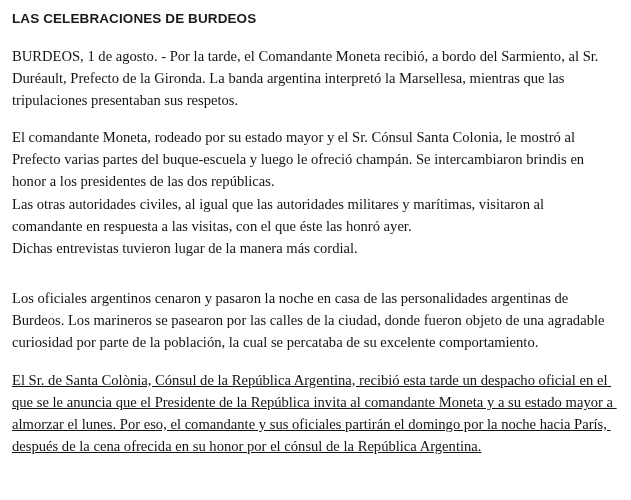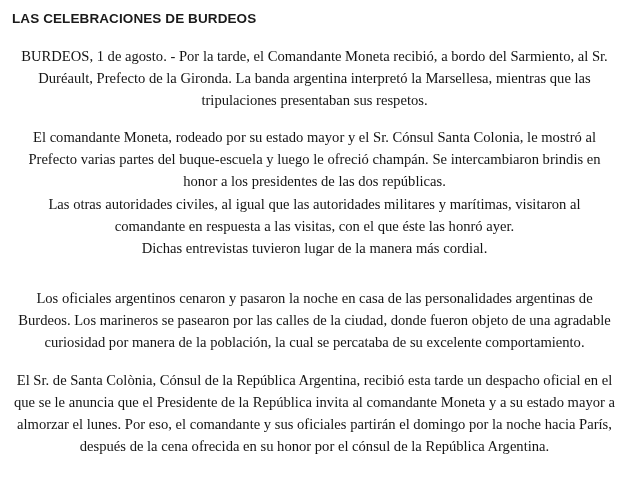--- a/index.html
+++ b/index.html
@@ -29,40 +29,41 @@
     color: #1a1a1a;
     margin: 0 0 17px 0;
     white-space: pre-wrap;
   }
   .para {
     font-family: "Liberation Serif", serif;
     font-size: 14.6px;
     line-height: 1.52;
     color: #141414;
     margin: 0 0 15px 0;
-    text-align: center;
+    text-align: left;
     white-space: pre-wrap;
   }
   .para.tight {
     margin-bottom: 28px;
   }
   .para:last-child {
     margin-bottom: 18px;
+    text-decoration: underline;
   }
 </style>
 </head>
 <body>
 
 <div class="page">
 
   <h1 class="doc-title">LAS CELEBRACIONES DE BURDEOS</h1>
 
   <p class="para">BURDEOS, 1 de agosto. - Por la tarde, el Comandante Moneta recibió, a bordo del Sarmiento, al Sr. Duréault, Prefecto de la Gironda. La banda argentina interpretó la Marsellesa, mientras que las tripulaciones presentaban sus respetos.</p>
 
   <p class="para tight">El comandante Moneta, rodeado por su estado mayor y el Sr. Cónsul Santa Colonia, le mostró al Prefecto varias partes del buque-escuela y luego le ofreció champán. Se intercambiaron brindis en honor a los presidentes de las dos repúblicas.
 Las otras autoridades civiles, al igual que las autoridades militares y marítimas, visitaron al comandante en respuesta a las visitas, con el que éste las honró ayer.
 Dichas entrevistas tuvieron lugar de la manera más cordial.</p>
 
-  <p class="para">Los oficiales argentinos cenaron y pasaron la noche en casa de las personalidades argentinas de Burdeos. Los marineros se pasearon por las calles de la ciudad, donde fueron objeto de una agradable curiosidad por manera de la población, la cual se percataba de su excelente comportamiento.</p>
+  <p class="para">Los oficiales argentinos cenaron y pasaron la noche en casa de las personalidades argentinas de Burdeos. Los marineros se pasearon por las calles de la ciudad, donde fueron objeto de una agradable curiosidad por parte de la población, la cual se percataba de su excelente comportamiento.</p>
 
   <p class="para">El Sr. de Santa Colònia, Cónsul de la República Argentina, recibió esta tarde un despacho oficial en el que se le anuncia que el Presidente de la República invita al comandante Moneta y a su estado mayor a almorzar el lunes. Por eso, el comandante y sus oficiales partirán el domingo por la noche hacia París, después de la cena ofrecida en su honor por el cónsul de la República Argentina.</p>
 
 </div>
 
 </body></html>

